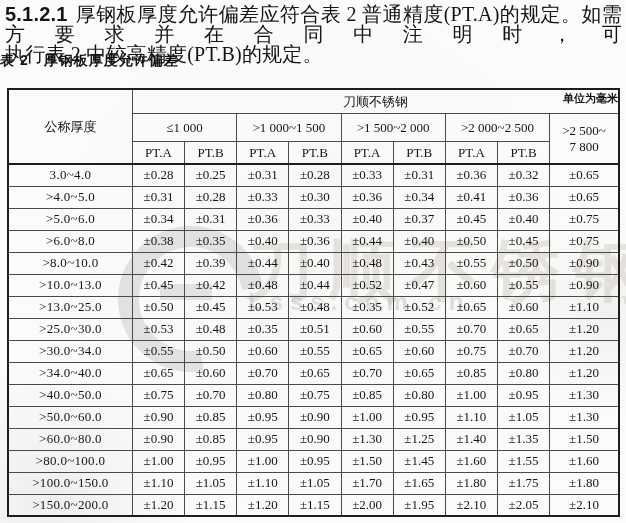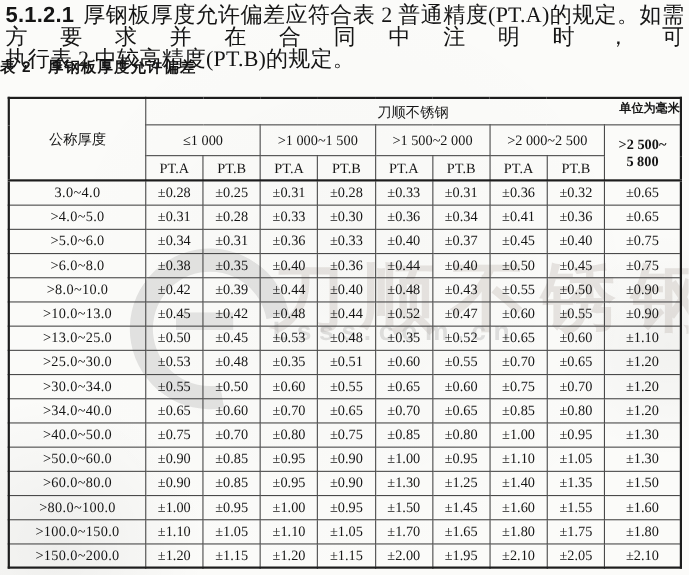--- a/index.html
+++ b/index.html
@@ -60,21 +60,21 @@
     padding: 0; text-align: center; vertical-align: middle;
     font-weight: normal; overflow: hidden; white-space: nowrap;
   }
   table.tol { border: 2px solid #1d1d1d; }
   table.tol thead { border-bottom: 2px solid #1d1d1d; }
   tr.hrow1 th { height: 23px; }
   tr.hrow2 th { height: 27px; }
   tr.hrow3 th { height: 21px; }
   tbody tr { height: 22px; }
   td.thick { letter-spacing: 0.3px; }
-  .lastcol-line { line-height: 16px; font-weight: bold; }
+  .lastcol-line { line-height: 16px; }
 </style>
 </head>
 <body>
 
 <div class="scan-tint"></div>
 
 <div class="watermark wm-ring"></div>
 <div class="watermark wm-ring-bar"></div>
 <div class="watermark wm-text">刀顺不锈钢</div>
 <div class="watermark wm-url">Lsss.com.cn</div>
@@ -107,21 +107,21 @@
       <th rowspan="3">公称厚度</th>
       <th colspan="9">刀顺不锈钢</th>
     </tr>
     <tr class="hrow2">
       <th colspan="2">≤1 000</th>
       <th colspan="2">&gt;1 000~1 500</th>
       <th colspan="2">&gt;1 500~2 000</th>
       <th colspan="2">&gt;2 000~2 500</th>
       <th rowspan="2">
         <div class="lastcol-line">&gt;2 500~</div>
-        <div class="lastcol-line">5 800</div>
+        <div class="lastcol-line">7 800</div>
       </th>
     </tr>
     <tr class="hrow3">
       <th>PT.A</th>
       <th>PT.B</th>
       <th>PT.A</th>
       <th>PT.B</th>
       <th>PT.A</th>
       <th>PT.B</th>
       <th>PT.A</th>

